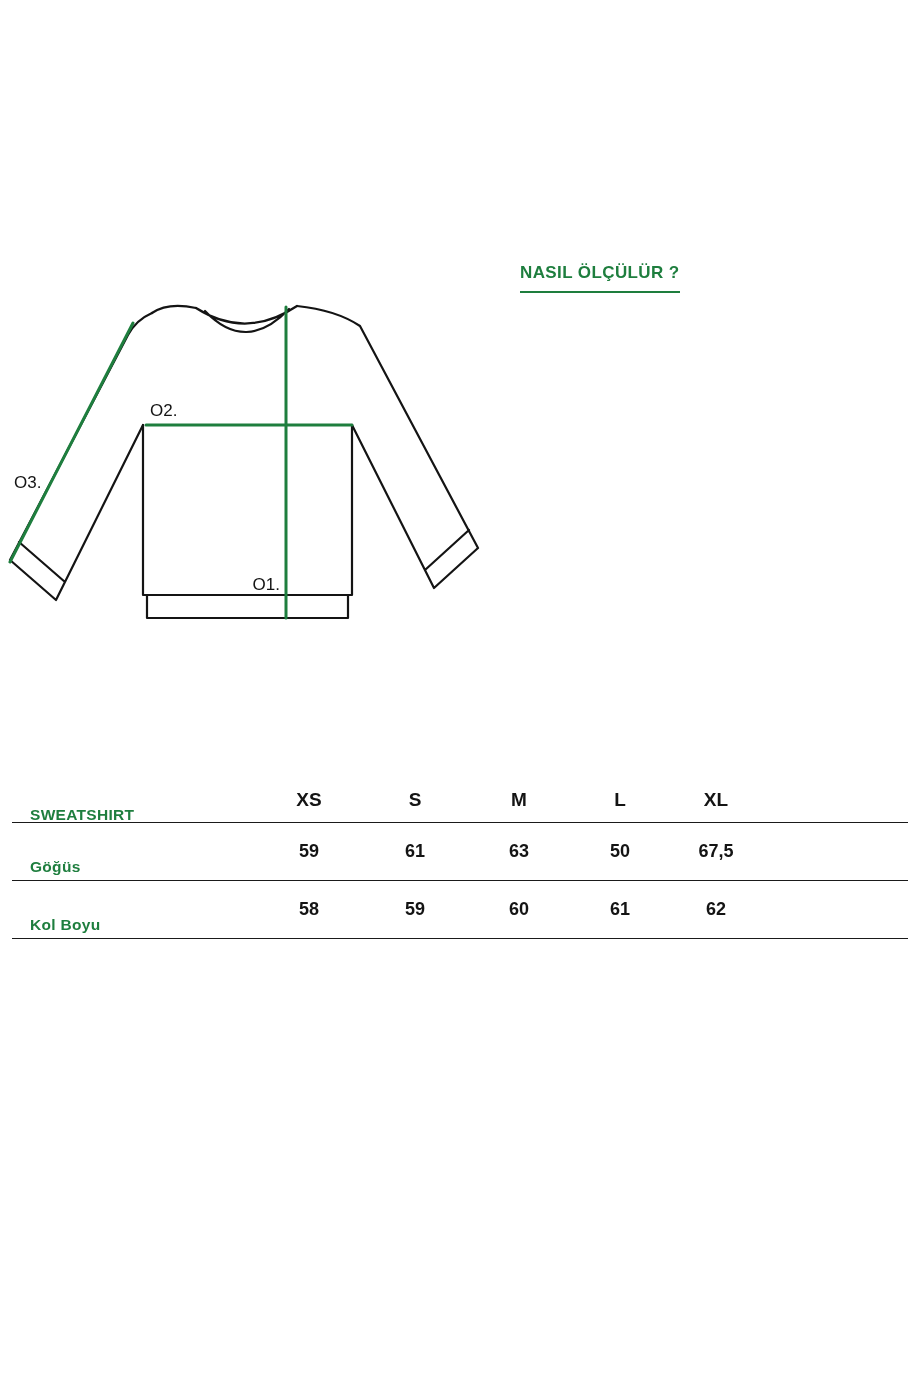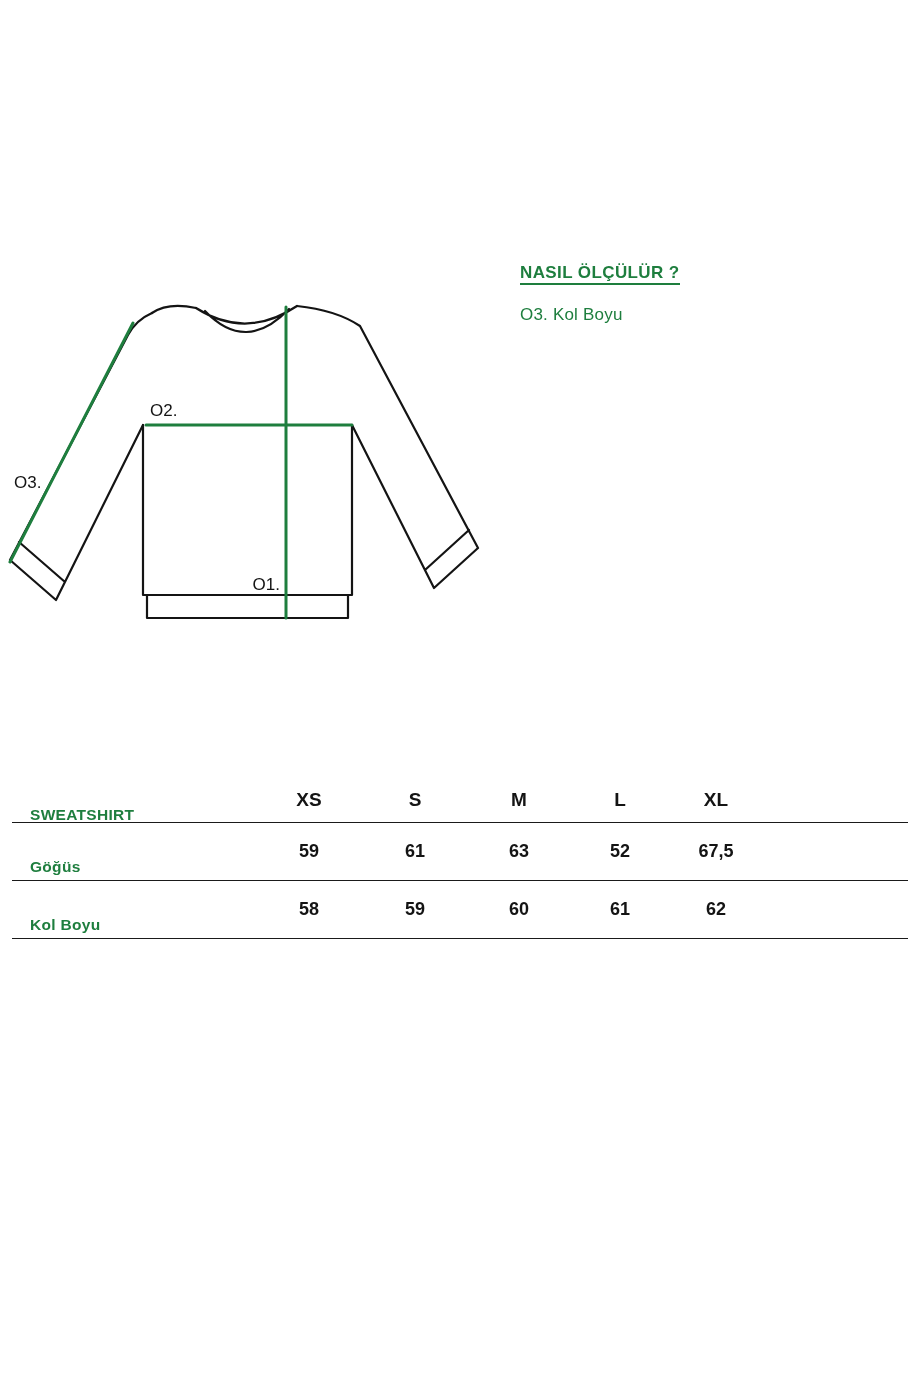--- a/index.html
+++ b/index.html
@@ -39,20 +39,21 @@
     left:520px;
     top:263px;
     width:388px;
   }
   .how-to-title{
     display:inline-block;
     color:var(--accent);
     font-weight:bold;
     font-size:17px;
     letter-spacing:0.4px;
+    padding-bottom:8px;
     border-bottom:2px solid var(--accent);
   }
   .how-to-item{margin-top:20px;}
   .how-to-label{
     color:var(--accent);
     font-size:17px;
     font-weight:500;
     letter-spacing:0.2px;
   }
   .how-to-desc{
@@ -118,42 +119,41 @@
     <text x="14" y="208" text-anchor="start">O3.</text>
   </svg>
 </div>
 
 <div class="how-to">
   <div class="how-to-title">NASIL ÖLÇÜLÜR ?</div>
 
 
 
   <div class="how-to-item">
-    <div class="how-to-label">O3. Kol Boyu</div>
   </div>
 </div>
 
 <div class="size-table">
 
   <div class="t-row header">
     <div class="t-label">SWEATSHIRT</div>
     <div class="t-col">XS</div>
     <div class="t-col">S</div>
     <div class="t-col">M</div>
     <div class="t-col">L</div>
     <div class="t-col">XL</div>
   </div>
 
 
   <div class="t-row body">
     <div class="t-label">Göğüs</div>
     <div class="t-col">59</div>
     <div class="t-col">61</div>
     <div class="t-col">63</div>
-    <div class="t-col">52</div>
+    <div class="t-col">50</div>
     <div class="t-col">67,5</div>
   </div>
 
   <div class="t-row body">
     <div class="t-label">Kol Boyu</div>
     <div class="t-col">58</div>
     <div class="t-col">59</div>
     <div class="t-col">60</div>
     <div class="t-col">61</div>
     <div class="t-col">62</div>

